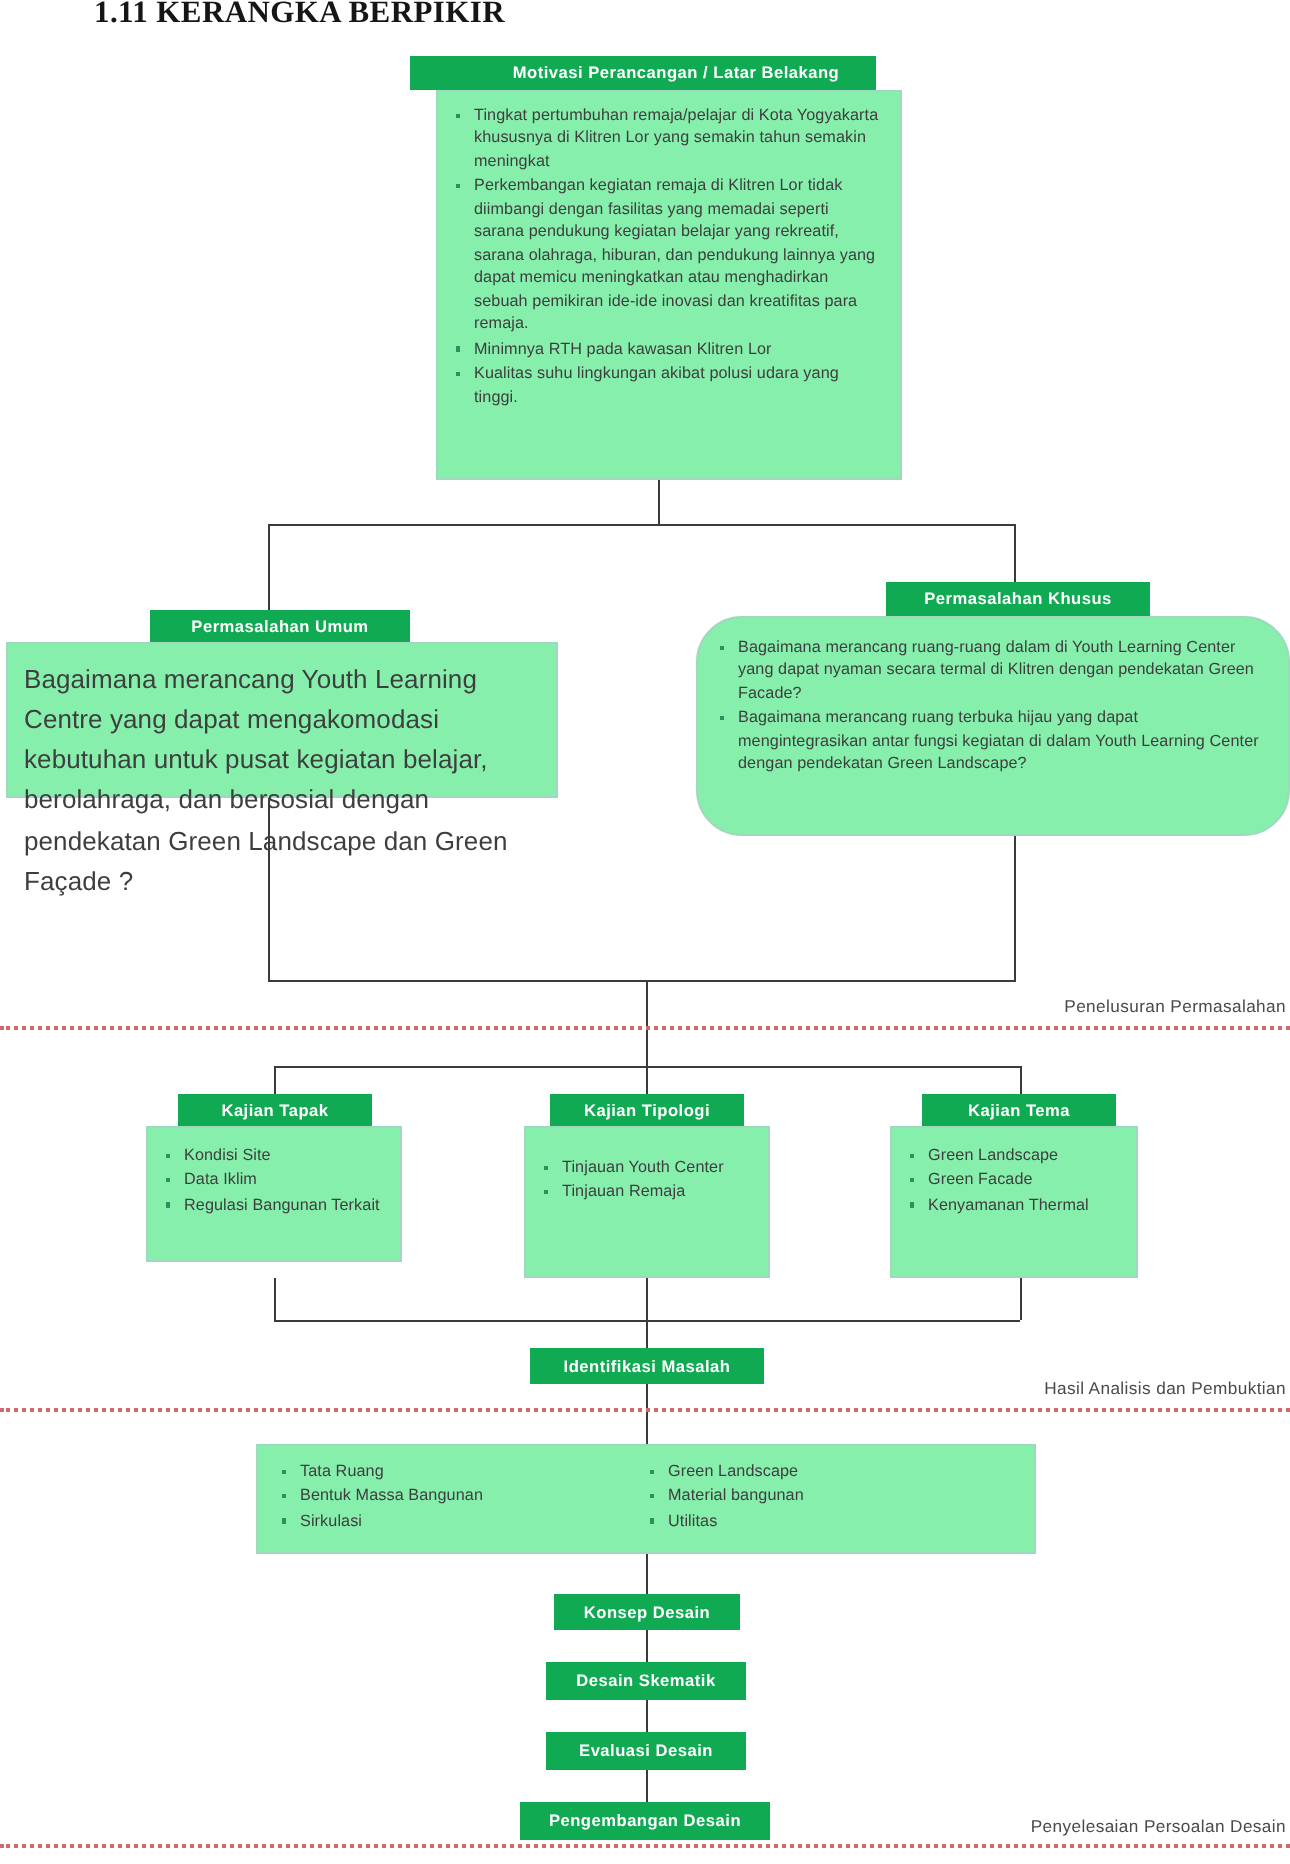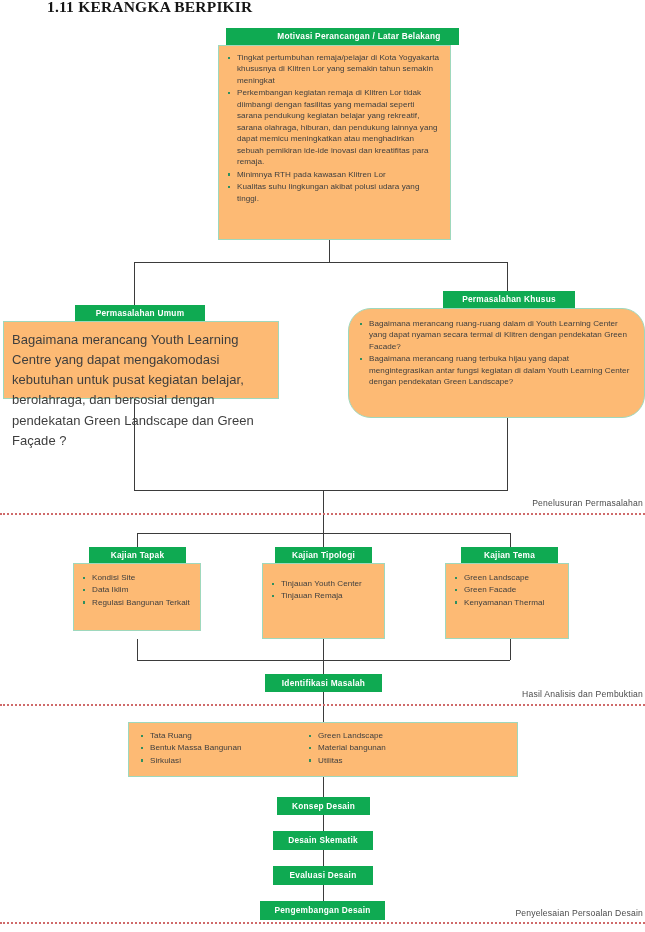--- a/index.html
+++ b/index.html
@@ -72,21 +72,21 @@
     justify-content: center;
     text-align: center;
     box-sizing: border-box;
     padding: 0 6px;
     line-height: 1.05;
   }
 
   
   .panel {
     position: absolute;
-    background: #fdba74;
+    background: #86efac;
     border: 1px solid #9ed8bd;
     box-sizing: border-box;
   }
 
   .panel ul {
     margin: 0;
     padding: 0;
     list-style: none;
   }
   .panel li {
@@ -118,36 +118,36 @@
   
   #motivasi-panel { padding: 6px 9px 8px 7px; }
   #umum-panel     { padding: 8px 9px 8px 8px; }
   #khusus-panel   { padding: 9px 12px 9px 9px; }
   .kajian-panel   { padding: 8px 6px 8px 7px; }
   #aspek-panel    { padding: 7px 8px 7px 10px; }
 
   
   .cols {
     display: flex;
-    gap: 0;
+    gap: 16px;
     align-items: flex-end;
   }
   .cols .col { flex: 0 0 auto; }
   .cols .col.c1 { width: 168px; }
   .cols .col.c2 { width: 122px; }
   .cols .col.c3 { width: 110px; }
 </style>
 </head>
 <body>
 
 <div id="page">
 
   <div class="doc-title">1.11 KERANGKA BERPIKIR</div>
 
-  <div class="chip" id="motivasi-chip" style="left:226px; top:28px; width:233px; height:17px;padding-left:39px;">Motivasi Perancangan / Latar Belakang</div>
+  <div class="chip" id="motivasi-chip" style="left:205px; top:28px; width:233px; height:17px;padding-left:39px;">Motivasi Perancangan / Latar Belakang</div>
 
   <div class="panel" id="motivasi-panel" style="left:218px; top:45px; width:233px; height:195px;">
     <ul>
       <li>Tingkat pertumbuhan remaja/pelajar di Kota Yogyakarta khususnya di Klitren Lor yang semakin tahun semakin meningkat</li>
       <li>Perkembangan kegiatan remaja di Klitren Lor tidak diimbangi dengan fasilitas yang memadai seperti sarana pendukung kegiatan belajar yang rekreatif, sarana olahraga, hiburan, dan pendukung lainnya yang dapat memicu meningkatkan atau menghadirkan sebuah pemikiran ide-ide inovasi dan kreatifitas para remaja.</li>
       <li>Minimnya RTH pada kawasan Klitren Lor</li>
       <li>Kualitas suhu lingkungan akibat polusi udara yang tinggi.</li>
     </ul>
   </div>
 

